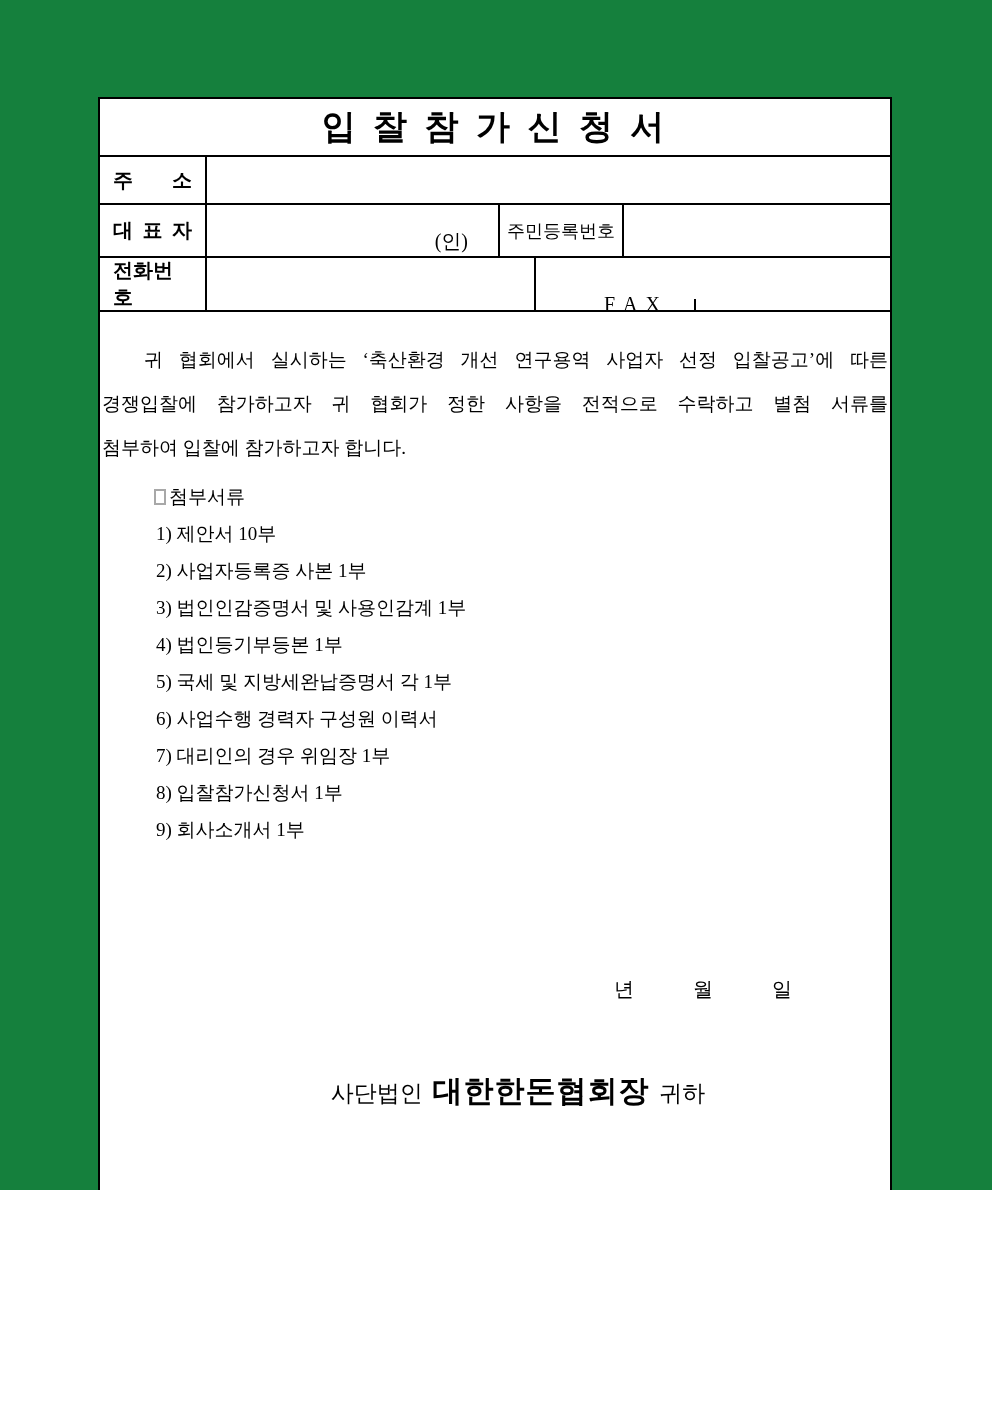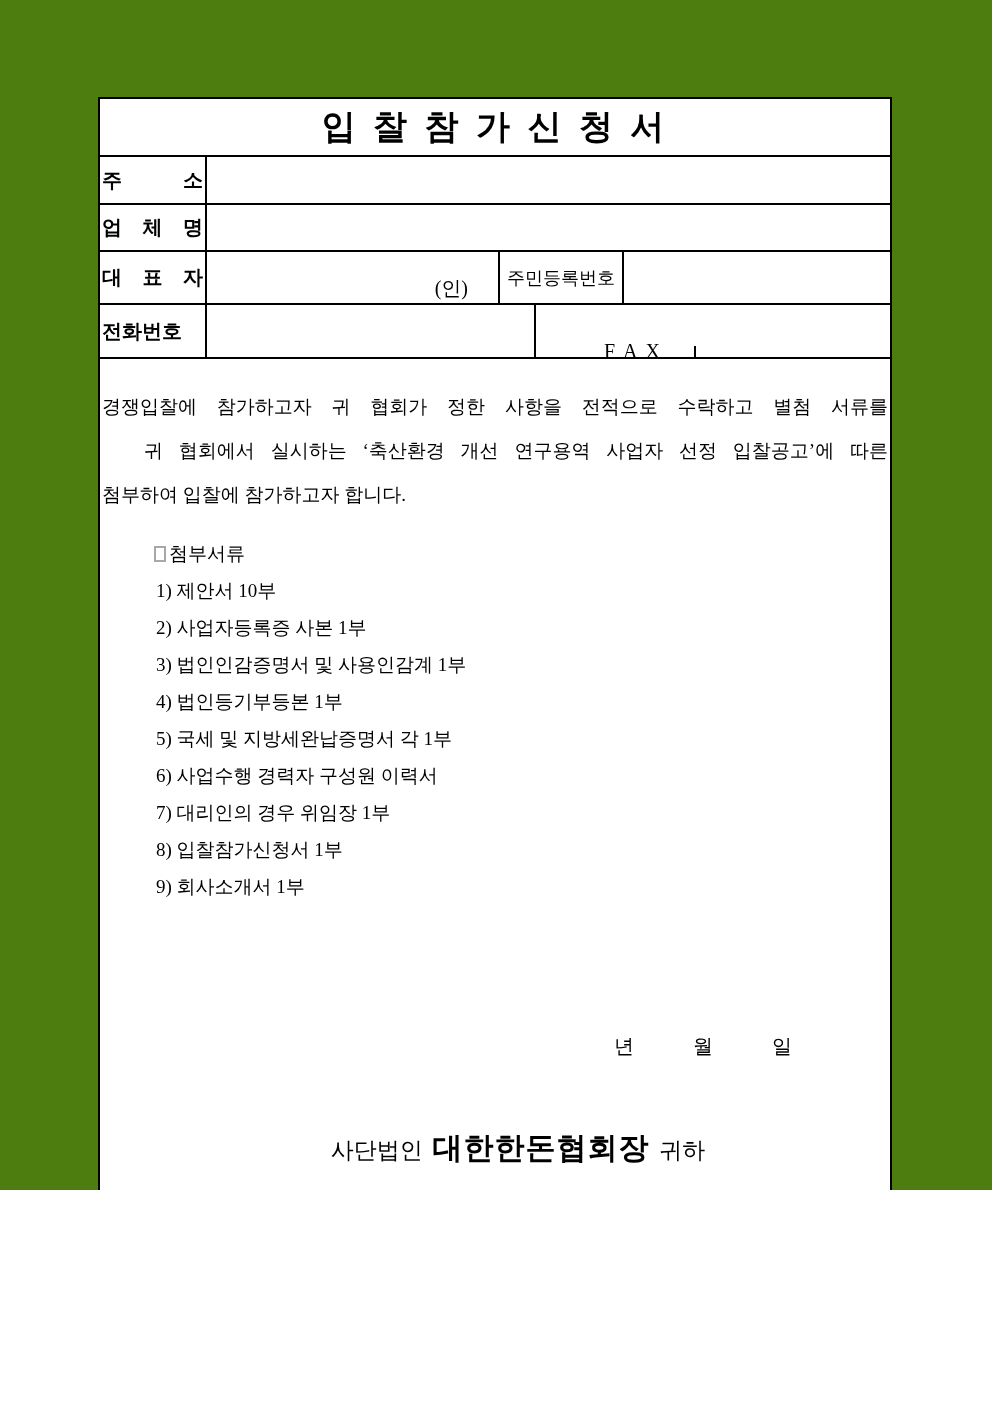--- a/index.html
+++ b/index.html
@@ -1,21 +1,21 @@
 <!DOCTYPE html>
 <html><head>
 <meta charset="utf-8">
 <style>
   * { margin: 0; padding: 0; box-sizing: border-box; }
   html, body { background: #ffffff; }
   .page {
     position: relative;
     width: 992px;
     height: 1190px;
-    background: #4d7c0f;
+    background: #15803d;
     color: #000000;
     font-family: "Liberation Serif", "DejaVu Serif", serif;
     overflow: hidden;
   }
   .doc {
     position: absolute;
     left: 98px;
     top: 97px;
     width: 794px;
     height: 1106px;
@@ -37,21 +37,21 @@
   }
   .trow { display: flex; border-bottom: 2px solid #000000; }
   .trow.r1 { height: 48px; }
   .trow.r2 { height: 47px; }
   .trow.r3 { height: 53px; }
   .trow.r4 { height: 54px; gap: 36px; }
   .cell { display: flex; align-items: center; }
   .cell.label {
     width: 107px;
     border-right: 2px solid #000000;
-    padding: 0 2px;
+    padding: 0 13px;
     font-weight: bold;
     font-size: 20px;
     justify-content: flex-end;
   }
   .cell.label .jlabel {
     display: block;
     width: 100%;
     text-align: justify;
     text-align-last: justify;
   }
@@ -72,21 +72,21 @@
     right: 30px;
     bottom: 1px;
     font-size: 20px;
     font-weight: normal;
   }
   
   .docbody { padding: 26px 2px 0 2px; font-size: 19px; }
   .para-line { line-height: 44px; text-align: justify; text-align-last: justify; white-space: normal; }
   .para-line.first { text-indent: 42px; }
   .para-line.last { text-align: left; text-align-last: left; }
-  .attach { margin-top: 18px; padding-left: 52px; font-size: 19px; }
+  .attach { margin-top: 8px; padding-left: 52px; font-size: 19px; }
   .attach-line { line-height: 37px; }
   .checkbox {
     display: inline-block;
     width: 12px;
     height: 16px;
     border: 2px solid #a8a8a8;
     vertical-align: -2px;
     margin-right: 3px;
   }
   .attach-item { line-height: 37px; padding-left: 2px; }
@@ -118,26 +118,20 @@
 
     <div class="title-row">입 찰 참 가 신 청 서</div>
 
     <div class="trow r1">
       <div class="cell label">
         <span class="jlabel">주 소</span>
       </div>
       <div class="cell value"></div>
     </div>
 
-    <div class="trow r2">
-      <div class="cell label">
-        <span class="jlabel">업 체 명</span>
-      </div>
-      <div class="cell value"></div>
-    </div>
 
     <div class="trow r3">
       <div class="cell label">
         <span class="jlabel">대 표 자</span>
       </div>
       <div class="cell value2">
         <span></span>
         <span class="seal">(인)</span>
       </div>
       <div class="cell sub">주민등록번호</div>
@@ -148,22 +142,22 @@
       <div class="cell label">
         <span class="jlabel">전화번호</span>
       </div>
       <div class="cell value2"></div>
       <div class="cell sub fax">F A X</div>
       <div class="cell subvalue"></div>
     </div>
 
     <div class="docbody">
       <div class="para">
+        <div class="para-line first">귀 협회에서 실시하는 ‘축산환경 개선 연구용역 사업자 선정 입찰공고’에 따른</div>
         <div class="para-line">경쟁입찰에 참가하고자 귀 협회가 정한 사항을 전적으로 수락하고 별첨 서류를</div>
-        <div class="para-line first">귀 협회에서 실시하는 ‘축산환경 개선 연구용역 사업자 선정 입찰공고’에 따른</div>
         <div class="para-line last">첨부하여 입찰에 참가하고자 합니다.</div>
       </div>
 
       <div class="attach">
         <div class="attach-line">
           <span class="checkbox"></span><span>첨부서류</span>
         </div>
         <div class="attach-item">1) 제안서 10부</div>
         <div class="attach-item">2) 사업자등록증 사본 1부</div>
         <div class="attach-item">3) 법인인감증명서 및 사용인감계 1부</div>

